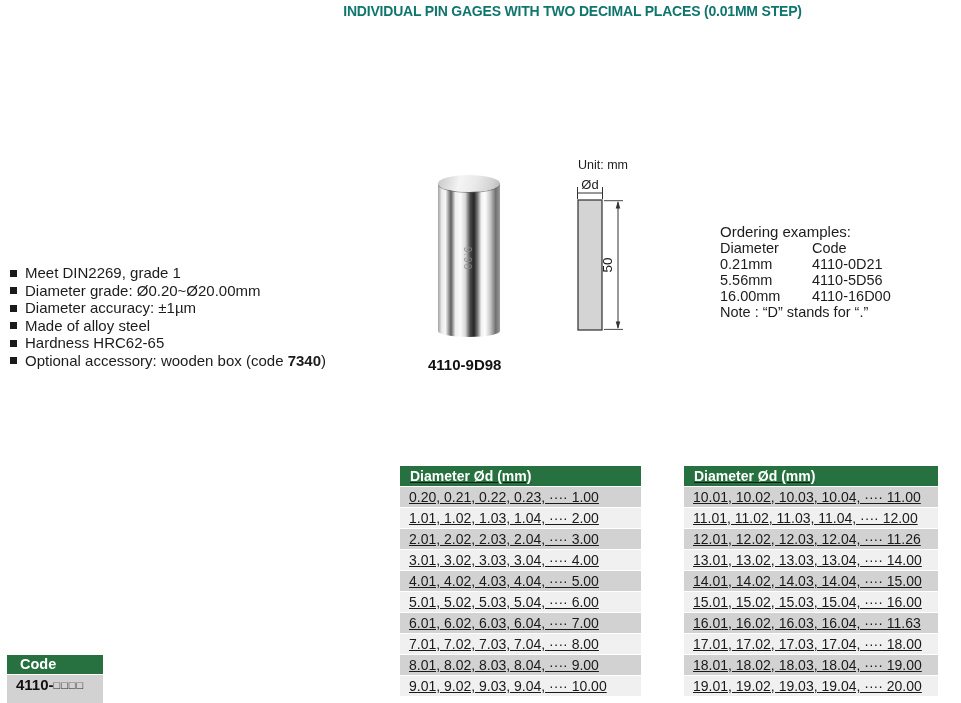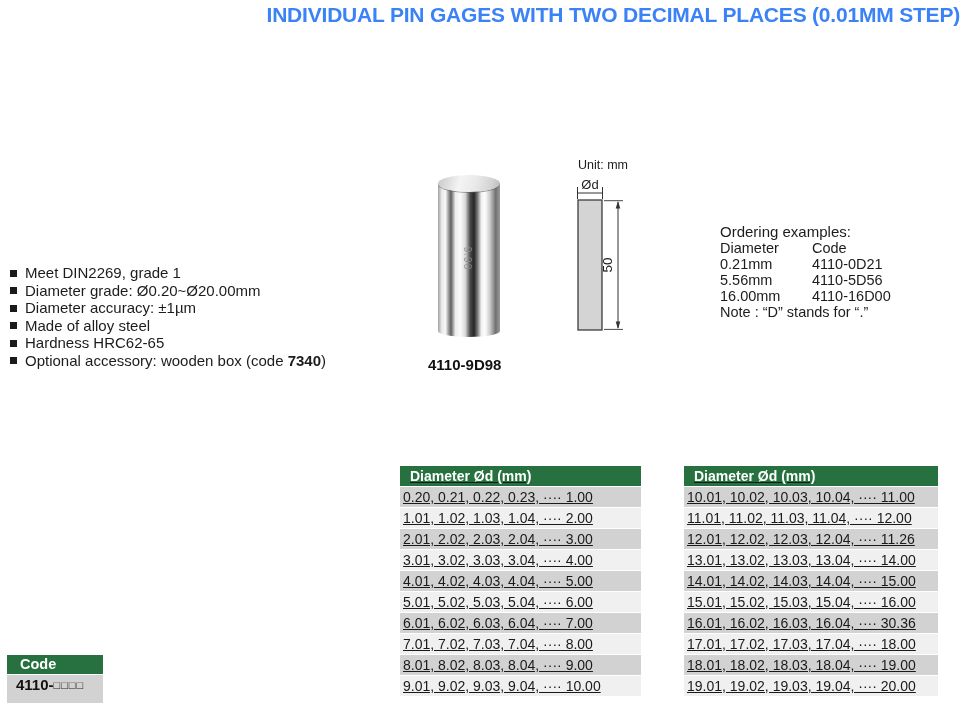--- a/index.html
+++ b/index.html
@@ -6,22 +6,22 @@
     --green:#26713f;
     --row-dark:#d2d2d2;
     --row-light:#f0f0f0;
   }
   *{margin:0;padding:0;box-sizing:border-box;}
   html,body{background:#fff;}
   body{font-family:"Liberation Sans", sans-serif;color:#1a1a1a;}
   .page{position:relative;width:961px;height:703px;background:#fff;overflow:hidden;}
 
   
-  .page-title{position:absolute;left:185px;top:3px;width:775px;text-align:right;
-    font-size:21px;font-weight:bold;letter-spacing:-0.2px;color:#3b82f6;white-space:nowrap;}
+  .page-title{position:absolute;left:185px;top:3px;width:775px;text-align:center;
+    font-size:14px;font-weight:bold;letter-spacing:-0.2px;color:#0f766e;white-space:nowrap;}
 
   
   .features{position:absolute;left:10px;top:264px;width:390px;}
   .feature-row{display:flex;align-items:flex-start;height:17.5px;line-height:17.5px;font-size:15px;color:#1c1c1c;}
   .bullet-sq{flex:0 0 auto;width:7px;height:7px;background:#1a1a1a;margin:5.5px 8px 0 0;}
   .feature-bold{font-weight:bold;}
 
   
   .pin-figure{position:absolute;left:438px;top:175px;width:62px;height:162px;}
   .pin-body{position:absolute;left:0;top:8px;width:62px;height:154px;
@@ -45,21 +45,21 @@
   .ord-row{display:flex;}
   .ord-c1{width:92px;flex:0 0 auto;}
   .ord-c2{flex:1;}
 
   
   .size-table{position:absolute;top:466px;text-decoration:underline;}
   .size-table.left{left:400px;width:241px;}
   .size-table.right{left:684px;width:254px;}
   .st-header{background:var(--green);color:#fff;font-weight:bold;font-size:14px;
     height:20px;line-height:20px;padding-left:10px;margin-bottom:1px;}
-  .st-row{font-size:14px;height:20px;line-height:20px;padding-left:3px;margin-bottom:1px;
+  .st-row{font-size:14px;height:20px;line-height:20px;padding-left:9px;margin-bottom:1px;
     color:#1a1a1a;white-space:nowrap;}
   .st-row.odd{background:var(--row-dark);}
   .st-row.even{background:var(--row-light);}
 
   
   .code-table{position:absolute;left:7px;top:655px;width:96px;}
   .ct-header{background:var(--green);color:#fff;font-weight:bold;font-size:14.5px;
     height:19px;line-height:19px;padding-left:13px;margin-bottom:1px;}
   .ct-row{background:var(--row-dark);height:32px;line-height:20px;padding-left:9px;font-size:15px;}
   .ct-prefix{font-weight:bold;color:#111;}
@@ -161,21 +161,21 @@
   </div>
 
   <div class="size-table right">
     <div class="st-header">Diameter Ød (mm)</div>
     <div class="st-row odd">10.01, 10.02, 10.03, 10.04, ···· 11.00</div>
     <div class="st-row even">11.01, 11.02, 11.03, 11.04, ···· 12.00</div>
     <div class="st-row odd">12.01, 12.02, 12.03, 12.04, ···· 11.26</div>
     <div class="st-row even">13.01, 13.02, 13.03, 13.04, ···· 14.00</div>
     <div class="st-row odd">14.01, 14.02, 14.03, 14.04, ···· 15.00</div>
     <div class="st-row even">15.01, 15.02, 15.03, 15.04, ···· 16.00</div>
-    <div class="st-row odd">16.01, 16.02, 16.03, 16.04, ···· 30.36</div>
+    <div class="st-row odd">16.01, 16.02, 16.03, 16.04, ···· 11.63</div>
     <div class="st-row even">17.01, 17.02, 17.03, 17.04, ···· 18.00</div>
     <div class="st-row odd">18.01, 18.02, 18.03, 18.04, ···· 19.00</div>
     <div class="st-row even">19.01, 19.02, 19.03, 19.04, ···· 20.00</div>
   </div>
 
   <div class="code-table">
     <div class="ct-header">Code</div>
     <div class="ct-row">
       <span class="ct-prefix">4110-</span><span class="ct-boxes">□□□□</span>
     </div>

